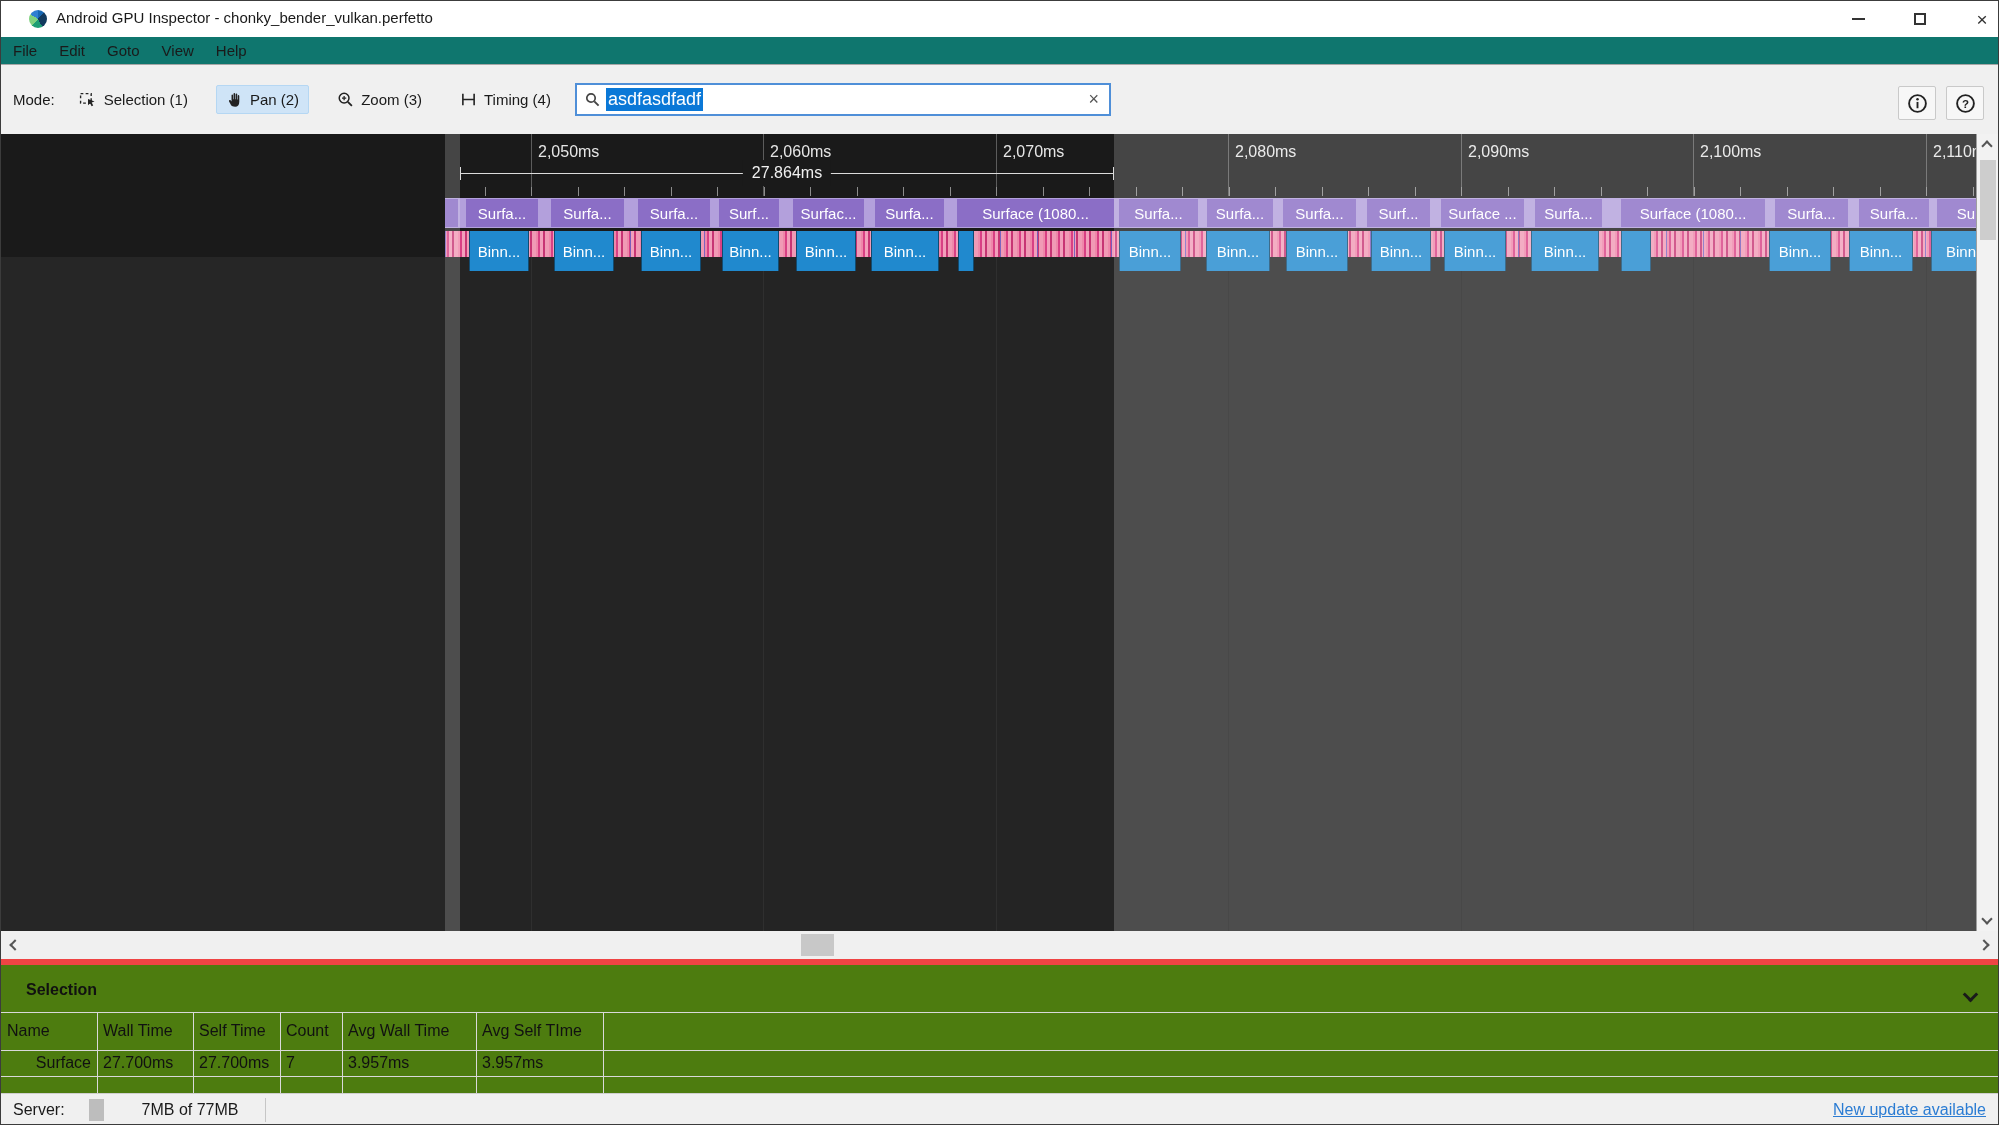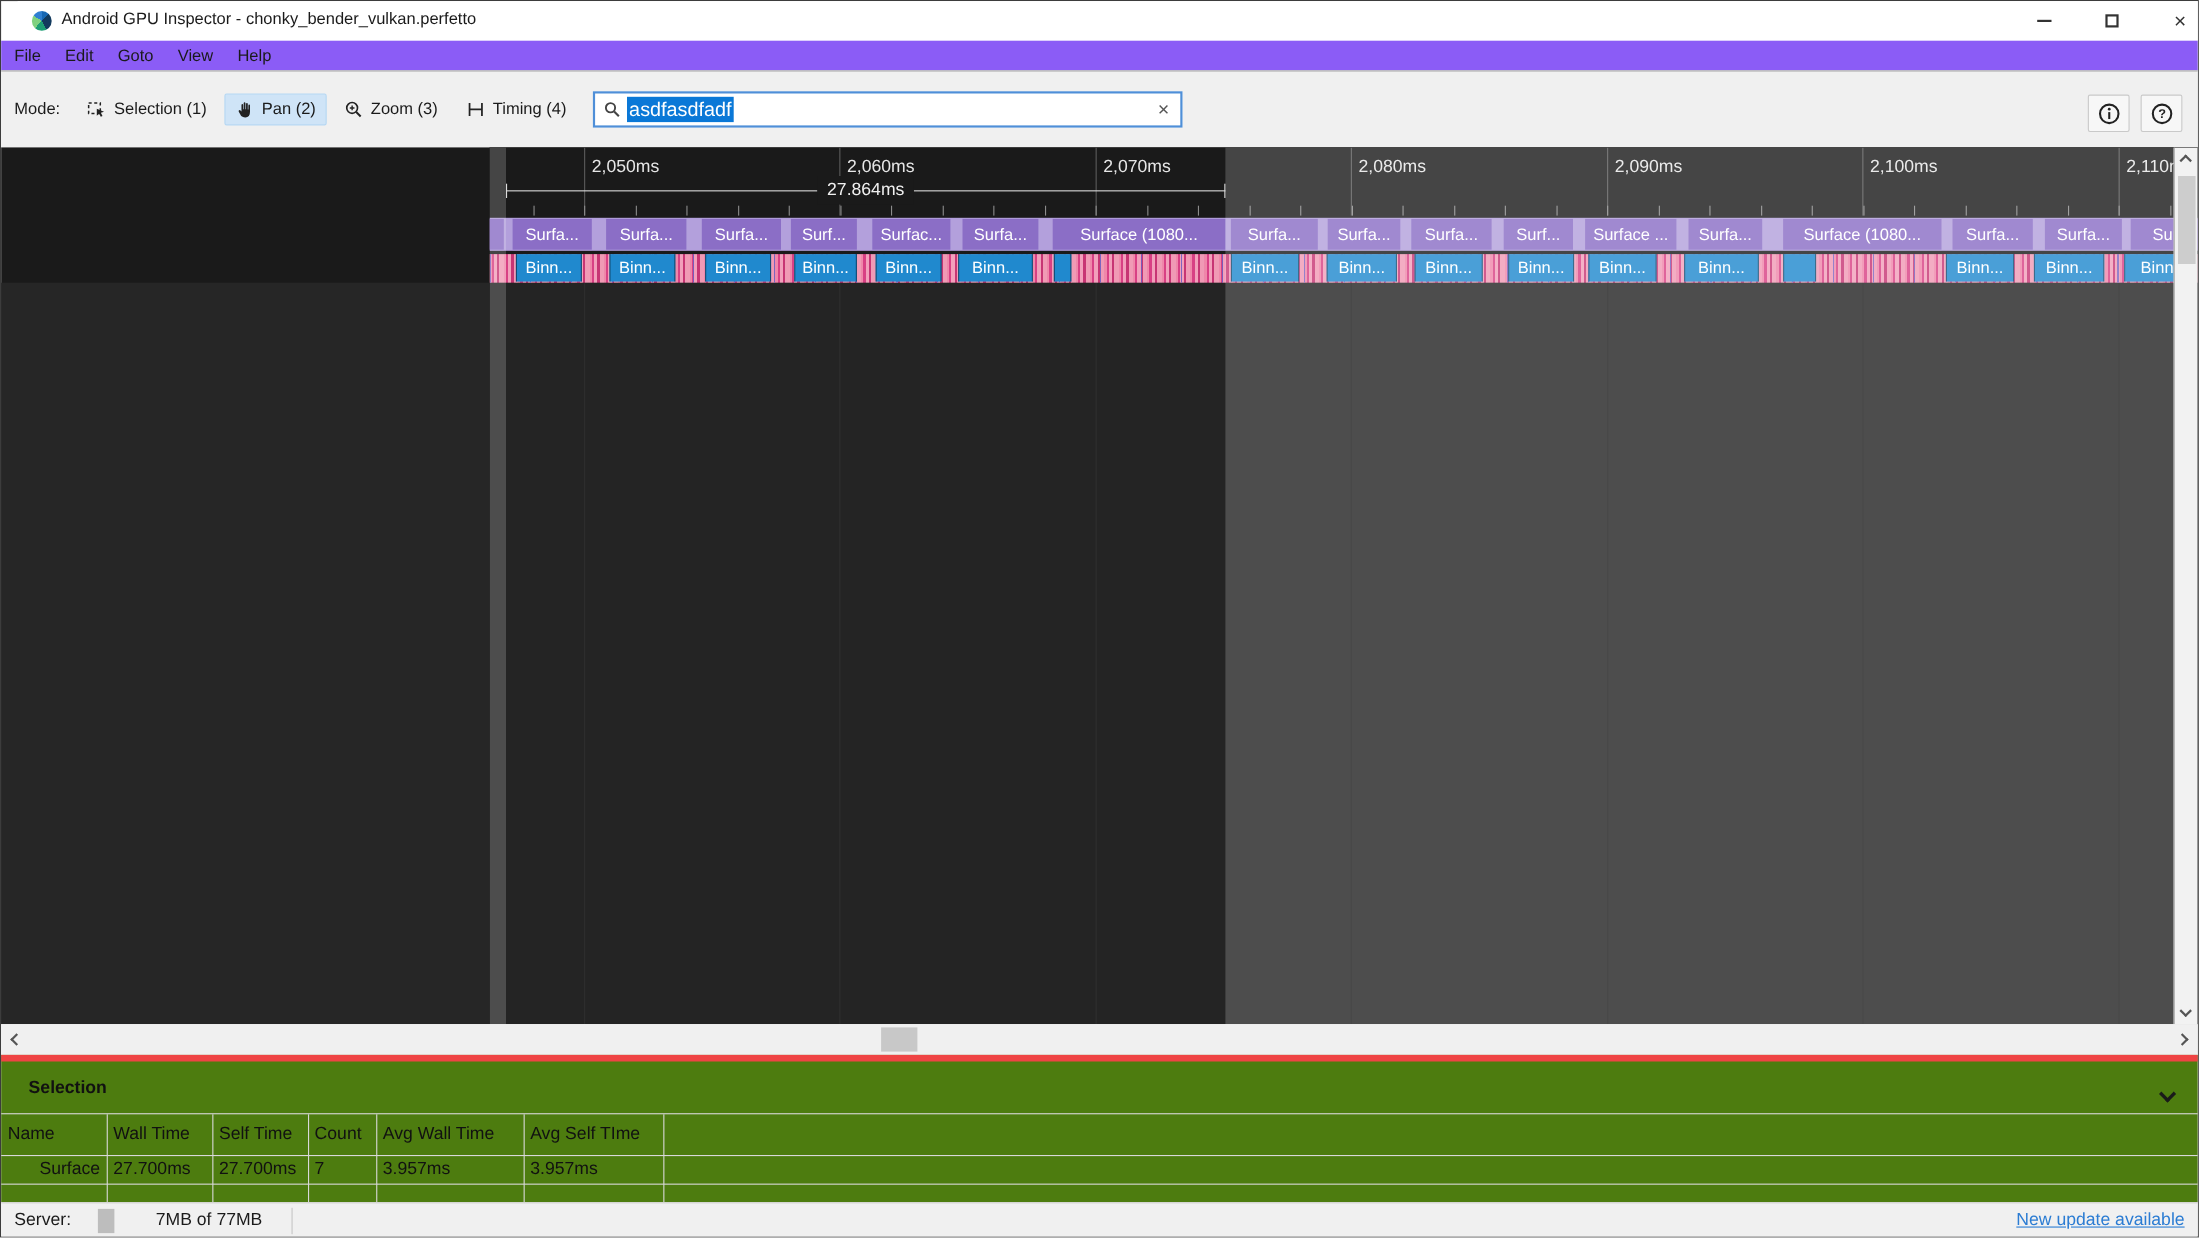--- a/index.html
+++ b/index.html
@@ -12,27 +12,27 @@
   .appicon{position:absolute;left:13px;top:9px;width:18px;height:18px;border-radius:50%;
     background:conic-gradient(#1767b3 0 12%, #123a5e 12% 42%, #1d9e74 42% 62%, #7fd17f 62% 84%, #2f7fd1 84% 100%);}
   .wtitle{position:absolute;left:40px;top:8px;font-size:15px;color:#1a1a1a;white-space:nowrap;}
   .wincontrols{position:absolute;right:0;top:0;height:36px;display:flex;}
   .wc{width:62px;height:36px;display:flex;align-items:center;justify-content:center;color:#333;}
   .wc-min{width:13px;height:0;border-top:2px solid #333;}
   .wc-max{width:12px;height:12px;border:2px solid #333;}
   .wc-close{font-size:19px;line-height:19px;color:#333;}
 
   
-  .menubar{position:absolute;left:0;top:36px;width:100%;height:27px;background:#8b5cf6;display:flex;align-items:center;padding-left:12px;gap:22px;}
+  .menubar{position:absolute;left:0;top:36px;width:100%;height:27px;background:#0f766e;display:flex;align-items:center;padding-left:12px;gap:22px;}
   .menu-item{font-size:15px;color:#1a1a1a;}
 
   
   .toolbar{position:absolute;left:0;top:63px;width:100%;height:70px;background:#f0f0f0;border-top:1px solid #a6a6a6;display:flex;align-items:center;padding-left:12px;}
   .mode-label{font-size:15px;color:#1a1a1a;margin-right:14px;}
-  #modebtns{display:flex;align-items:center;gap:6px;}
+  #modebtns{display:flex;align-items:center;gap:18px;}
   .tbtn{display:flex;align-items:center;gap:7px;padding:5px 9px;border:1px solid transparent;border-radius:2px;}
   .tbtn.active{background:#cfe4f7;border-color:#b5d7f3;}
   .tbtn .tlabel{font-size:15px;color:#1a1a1a;white-space:nowrap;}
   .ticon{display:flex;align-items:center;}
   .search{position:relative;margin-left:14px;width:536px;height:33px;background:#fff;border:2px solid #4f8fd8;display:flex;align-items:center;padding:0 8px;}
   .search .sel{background:#0a78d7;color:#fff;font-size:18px;padding:1px 2px;margin-left:5px;white-space:nowrap;}
   .search .clear{position:absolute;right:10px;top:4px;font-size:18px;color:#555;}
   .tb-right{position:absolute;right:14px;top:85px;display:flex;gap:10px;}
   .tb-sq{width:38px;height:34px;background:#f7f7f7;border:1px solid #c9c9c9;border-radius:2px;display:flex;align-items:center;justify-content:center;}
 
@@ -56,21 +56,21 @@
   .mcap{position:absolute;top:33px;height:13px;width:1px;background:#dcdcdc;}
   .mlabel{position:absolute;top:26px;height:26px;line-height:26px;transform:translateX(-50%);background:#1a1a1a;color:#f0f0f0;font-size:16px;padding:0 9px;white-space:nowrap;}
 
   .track{position:absolute;left:0;top:62px;right:0;height:61px;}
   .surface-band{position:absolute;left:0;right:0;top:2px;height:30px;background:#b3a0dc;}
   .sblock{position:absolute;top:1px;height:28px;background:#8b6ec6;color:#fff;font-size:15px;display:flex;align-items:center;justify-content:center;overflow:hidden;white-space:nowrap;}
   .binning-band{position:absolute;left:0;right:0;top:35px;height:26px;
     background:
       repeating-linear-gradient(90deg, rgba(111,95,192,.9) 0 1px, transparent 1px 37px),
       repeating-linear-gradient(90deg, #ef87aa 0 2px, #d84084 2px 4px, #f29fbb 4px 7px, #c73574 7px 9px, #f09ab5 9px 13px);}
-  .bblock{position:absolute;top:0;height:25px;background:#2089ce;border-left:1px solid rgba(0,0,0,.45);border-right:1px solid rgba(0,0,0,.45);color:#fff;font-size:15px;display:flex;align-items:center;justify-content:center;overflow:hidden;white-space:nowrap;}
+  .bblock{position:absolute;top:0;height:40px;background:#2089ce;border-left:1px solid rgba(0,0,0,.45);border-right:1px solid rgba(0,0,0,.45);color:#fff;font-size:15px;display:flex;align-items:center;justify-content:center;overflow:hidden;white-space:nowrap;}
 
   .tcontent{position:absolute;left:0;top:123px;right:0;bottom:0;background:#242424;}
   .cgrid{position:absolute;top:0;bottom:0;width:1px;background:rgba(255,255,255,.05);}
   .cgrid.g-dim{background:rgba(0,0,0,.16);}
   .dim{position:absolute;top:0;bottom:0;background:rgba(255,255,255,.19);z-index:4;pointer-events:none;}
   .dim-left{left:0;width:15px;}
   .dim-right{left:669px;right:0;}
 
   .vscroll{position:absolute;right:0;top:0;bottom:0;width:22px;background:#f2f2f2;border-left:1px solid #9f9f9f;z-index:6;}
   .vthumb{position:absolute;left:3px;top:26px;width:16px;height:80px;background:#cdcdcd;}

